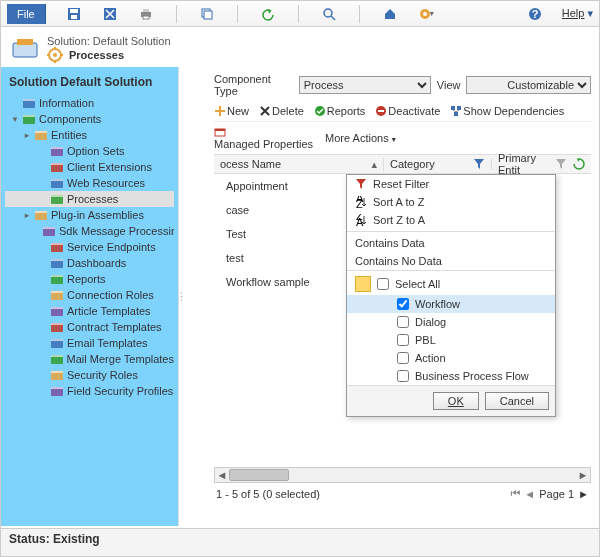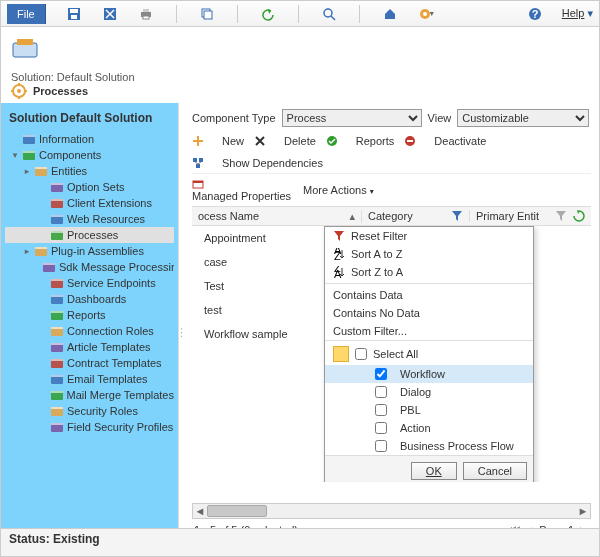--- a/index.html
+++ b/index.html
@@ -7,65 +7,65 @@
 
 
 .ribbon { height: 26px; background: linear-gradient(#fdfdfd,#f2f2f2); border-bottom: 1px solid #d0d0d0; display: flex; align-items: center; padding: 0 6px; gap: 20px; }
 .file-btn { background: #3b6fb6; color: #fff; padding: 4px 10px; font-size: 11px; border-right: 1px solid #2a5a96; }
 .ribbon .ico { width: 16px; height: 16px; display: inline-flex; align-items: center; justify-content: center; }
 .sep { width: 1px; height: 18px; background: #ccc; margin: 0 2px; }
 .ribbon-spacer { flex: 1; }
 .help { color: #2a5a96; font-size: 11px; }
 
 
-.sol-header { padding: 8px 10px 4px 10px; display: flex; gap: 8px; align-items: flex-start; flex-direction: column; }
+.sol-header { padding: 8px 10px 4px 10px; display: flex; gap: 8px; align-items: center; }
 .sol-icon { width: 28px; height: 28px; }
 .sol-title-small { font-size: 11px; color: #555; }
 .sol-title { font-size: 16px; font-weight: 600; color: #333; display: flex; align-items: center; gap: 6px; }
 .cog { width: 16px; height: 16px; }
 
 
 .main { display: flex; height: calc(100% - 26px - 50px - 20px); }
 .sidebar { width: 178px; border-right: 1px solid #ddd; background: #7dd3fc; padding: 4px 0; overflow: hidden; }
 .sb-header { font-size: 12px; font-weight: 600; padding: 4px 8px; color: #333; }
 .tree { padding: 2px 4px; }
 .tree-row { display: flex; align-items: center; gap: 3px; padding: 1px 0 1px 6px; cursor: default; white-space: nowrap; overflow: hidden; text-overflow: ellipsis; }
 .tree-row.depth1 { padding-left: 18px; }
 .tree-row.depth2 { padding-left: 34px; }
 .tree-row.selected { background: #e0e0e0; }
 .tree-arrow { width: 8px; color: #666; font-size: 9px; display: inline-block; text-align: center; }
 .tree-icon { width: 14px; height: 14px; flex-shrink: 0; }
 
-.content { flex: 1; position: relative; padding: 6px 8px 0 8px; }
+.content { flex: 1; position: relative; padding: 6px 8px 0 8px; margin-left: 22px; }
 .top-controls { display: flex; align-items: center; gap: 6px; margin-bottom: 6px; }
 .top-controls label { font-size: 11px; }
 .top-controls select { font-size: 11px; border: 1px solid #999; height: 18px; }
 #ct-select { width: 140px; }
-#view-select { width: 132px; }
+#view-select { width: 132px; text-align: right; }
 
 .toolbar { display: flex; align-items: center; gap: 10px; flex-wrap: wrap; padding: 2px 0 4px 0; border-bottom: 1px solid #eee; margin-bottom: 2px; }
-.toolbar .btn { display: flex; align-items: center; gap: 18px; font-size: 11px; cursor: pointer; }
+.toolbar .btn { display: flex; align-items: center; gap: 1px; font-size: 11px; cursor: pointer; }
 .toolbar2 { display: flex; align-items: center; gap: 12px; padding: 2px 0 4px 0; }
 
 .grid-head { display: flex; background: #f4f4f4; border-top: 1px solid #ddd; border-bottom: 1px solid #ddd; height: 20px; align-items: center; }
 .gh-cell { padding: 0 6px; font-size: 11px; display: flex; align-items: center; justify-content: space-between; }
 .gh-name { flex: 0 0 170px; border-right: 1px solid #ddd; }
 .gh-cat { flex: 0 0 108px; border-right: 1px solid #ddd; }
 .gh-pe { flex: 1; }
 .filter-ico { width: 12px; height: 12px; }
 .gh-refresh { width: 18px; text-align: center; }
 
 .grid-body { height: 256px; overflow: hidden; position: relative; }
 .grid-row { padding: 6px 12px; font-size: 11px; }
 
 
 .filter-pop { position: absolute; top: 0; left: 132px; width: 210px; background: #fff; border: 1px solid #999; box-shadow: 2px 2px 6px rgba(0,0,0,0.2); z-index: 10; }
 .fp-item { display: flex; align-items: center; gap: 6px; padding: 3px 8px; font-size: 11px; cursor: pointer; }
 .fp-item.bordered { border-top: 1px solid #ddd; padding-top: 5px; margin-top: 2px; }
-.fp-check-item { display: flex; align-items: center; gap: 13px; padding: 3px 8px 3px 50px; font-size: 11px; }
+.fp-check-item { display: flex; align-items: center; gap: 6px; padding: 3px 8px 3px 50px; font-size: 11px; }
 .fp-check-item.selected { background: #d6e9f8; }
 .fp-selectall-row { display: flex; align-items: center; gap: 6px; padding: 3px 8px 3px 8px; }
 .fp-selectall-row .hl { width: 16px; height: 16px; background: #ffd76b; border: 1px solid #e0b030; display: inline-block; }
 .fp-btns { display: flex; justify-content: flex-end; gap: 6px; padding: 6px; border-top: 1px solid #ddd; background: #f4f4f4; }
 .fp-btns button { font-size: 11px; padding: 2px 14px; border: 1px solid #888; background: linear-gradient(#fdfdfd,#e8e8e8); cursor: pointer; }
 input[type=checkbox] { width: 12px; height: 12px; }
 
 .grid-footer { position: absolute; left: 8px; right: 8px; bottom: 22px; }
 .hscroll { height: 16px; background: #f0f0f0; border: 1px solid #ccc; position: relative; }
 .hscroll .thumb { position: absolute; left: 14px; top: 1px; height: 12px; width: 60px; background: #c8c8c8; border: 1px solid #aaa; border-radius: 2px; }
@@ -493,23 +493,20 @@
               <text x="1" y="12" font-size="6">A</text>
               <path d="M9 2 L9 10 M7 8 L9 10 L11 8" stroke="#333" fill="none"></path>
             </svg>
             <span>Sort Z to A</span>
           </div>
         <div class="fp-item bordered">
             <span>Contains Data</span>
           </div>
         <div class="fp-item">
             <span>Contains No Data</span>
-          </div>
-        <div class="fp-item">
-            <span>Custom Filter...</span>
           </div>
         <div class="fp-selectall-row bordered" style="border-top:1px solid #ddd;padding-top:5px">
           <span class="hl"></span>
           <input type="checkbox" style="">
           <span>Select All</span>
         </div>
         <div id="fp-options">
             <div class="fp-check-item selected">
               <input type="checkbox" checked="" style="">
               <span>Workflow</span>

